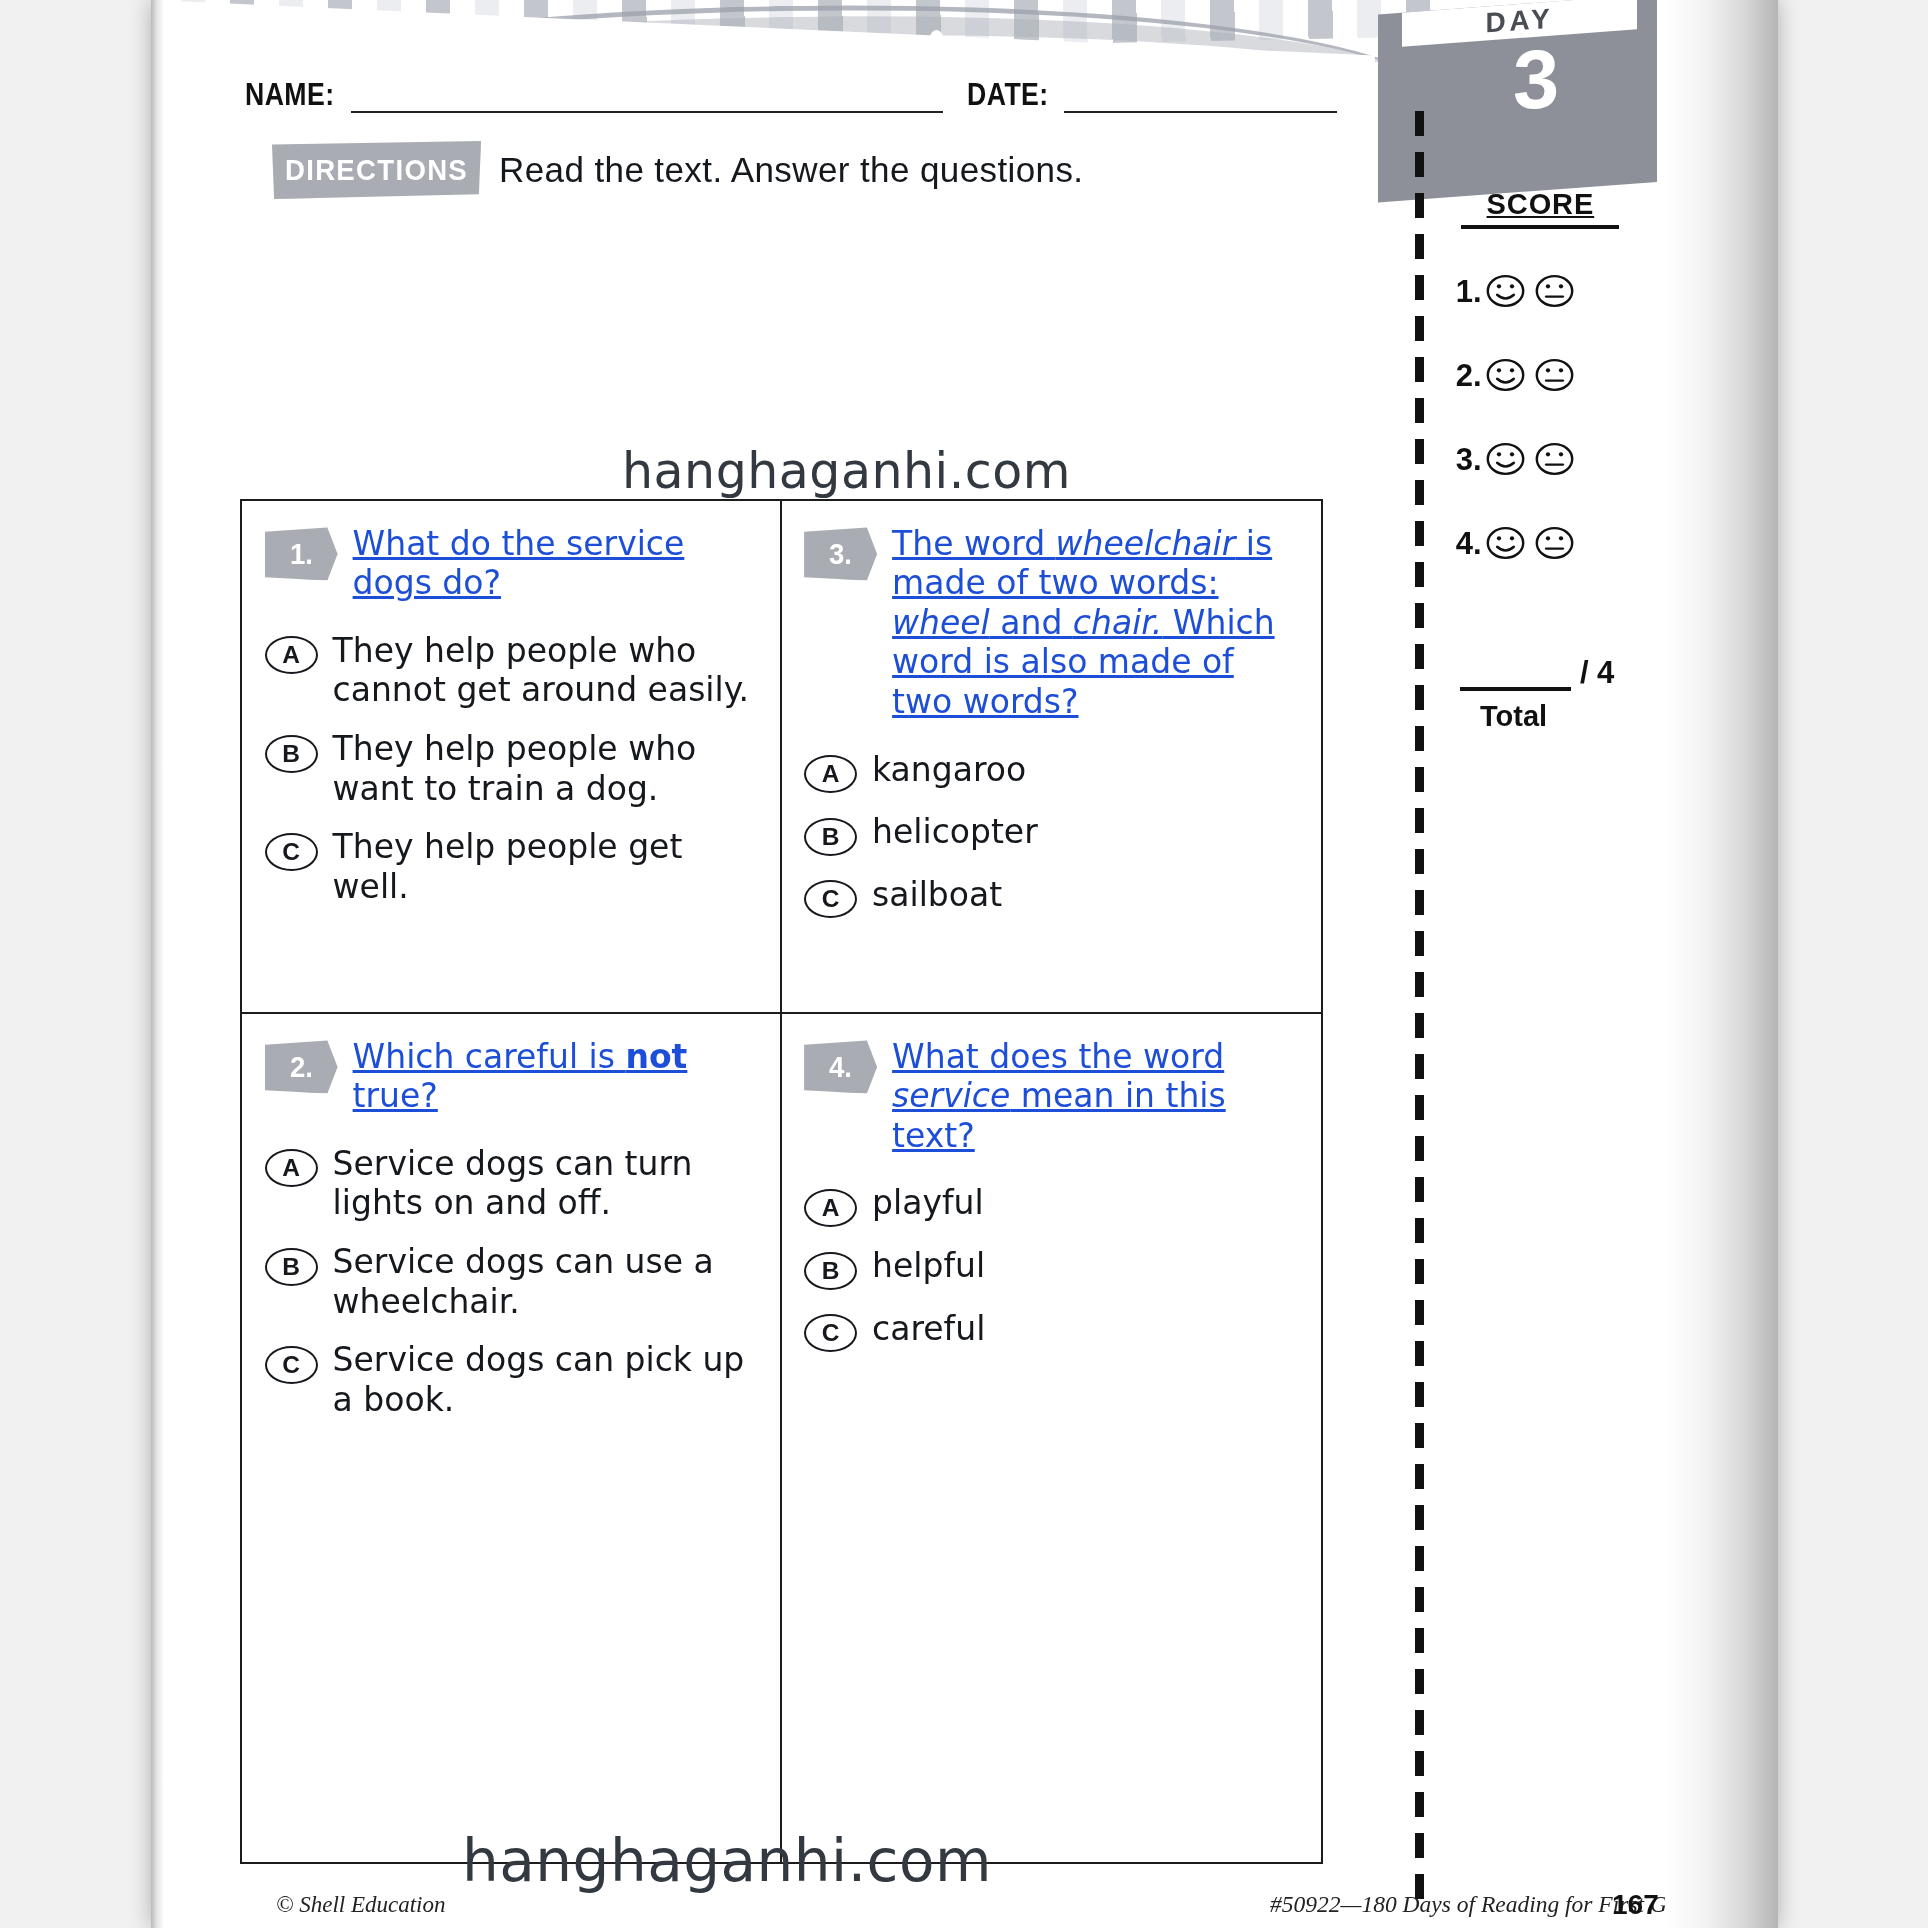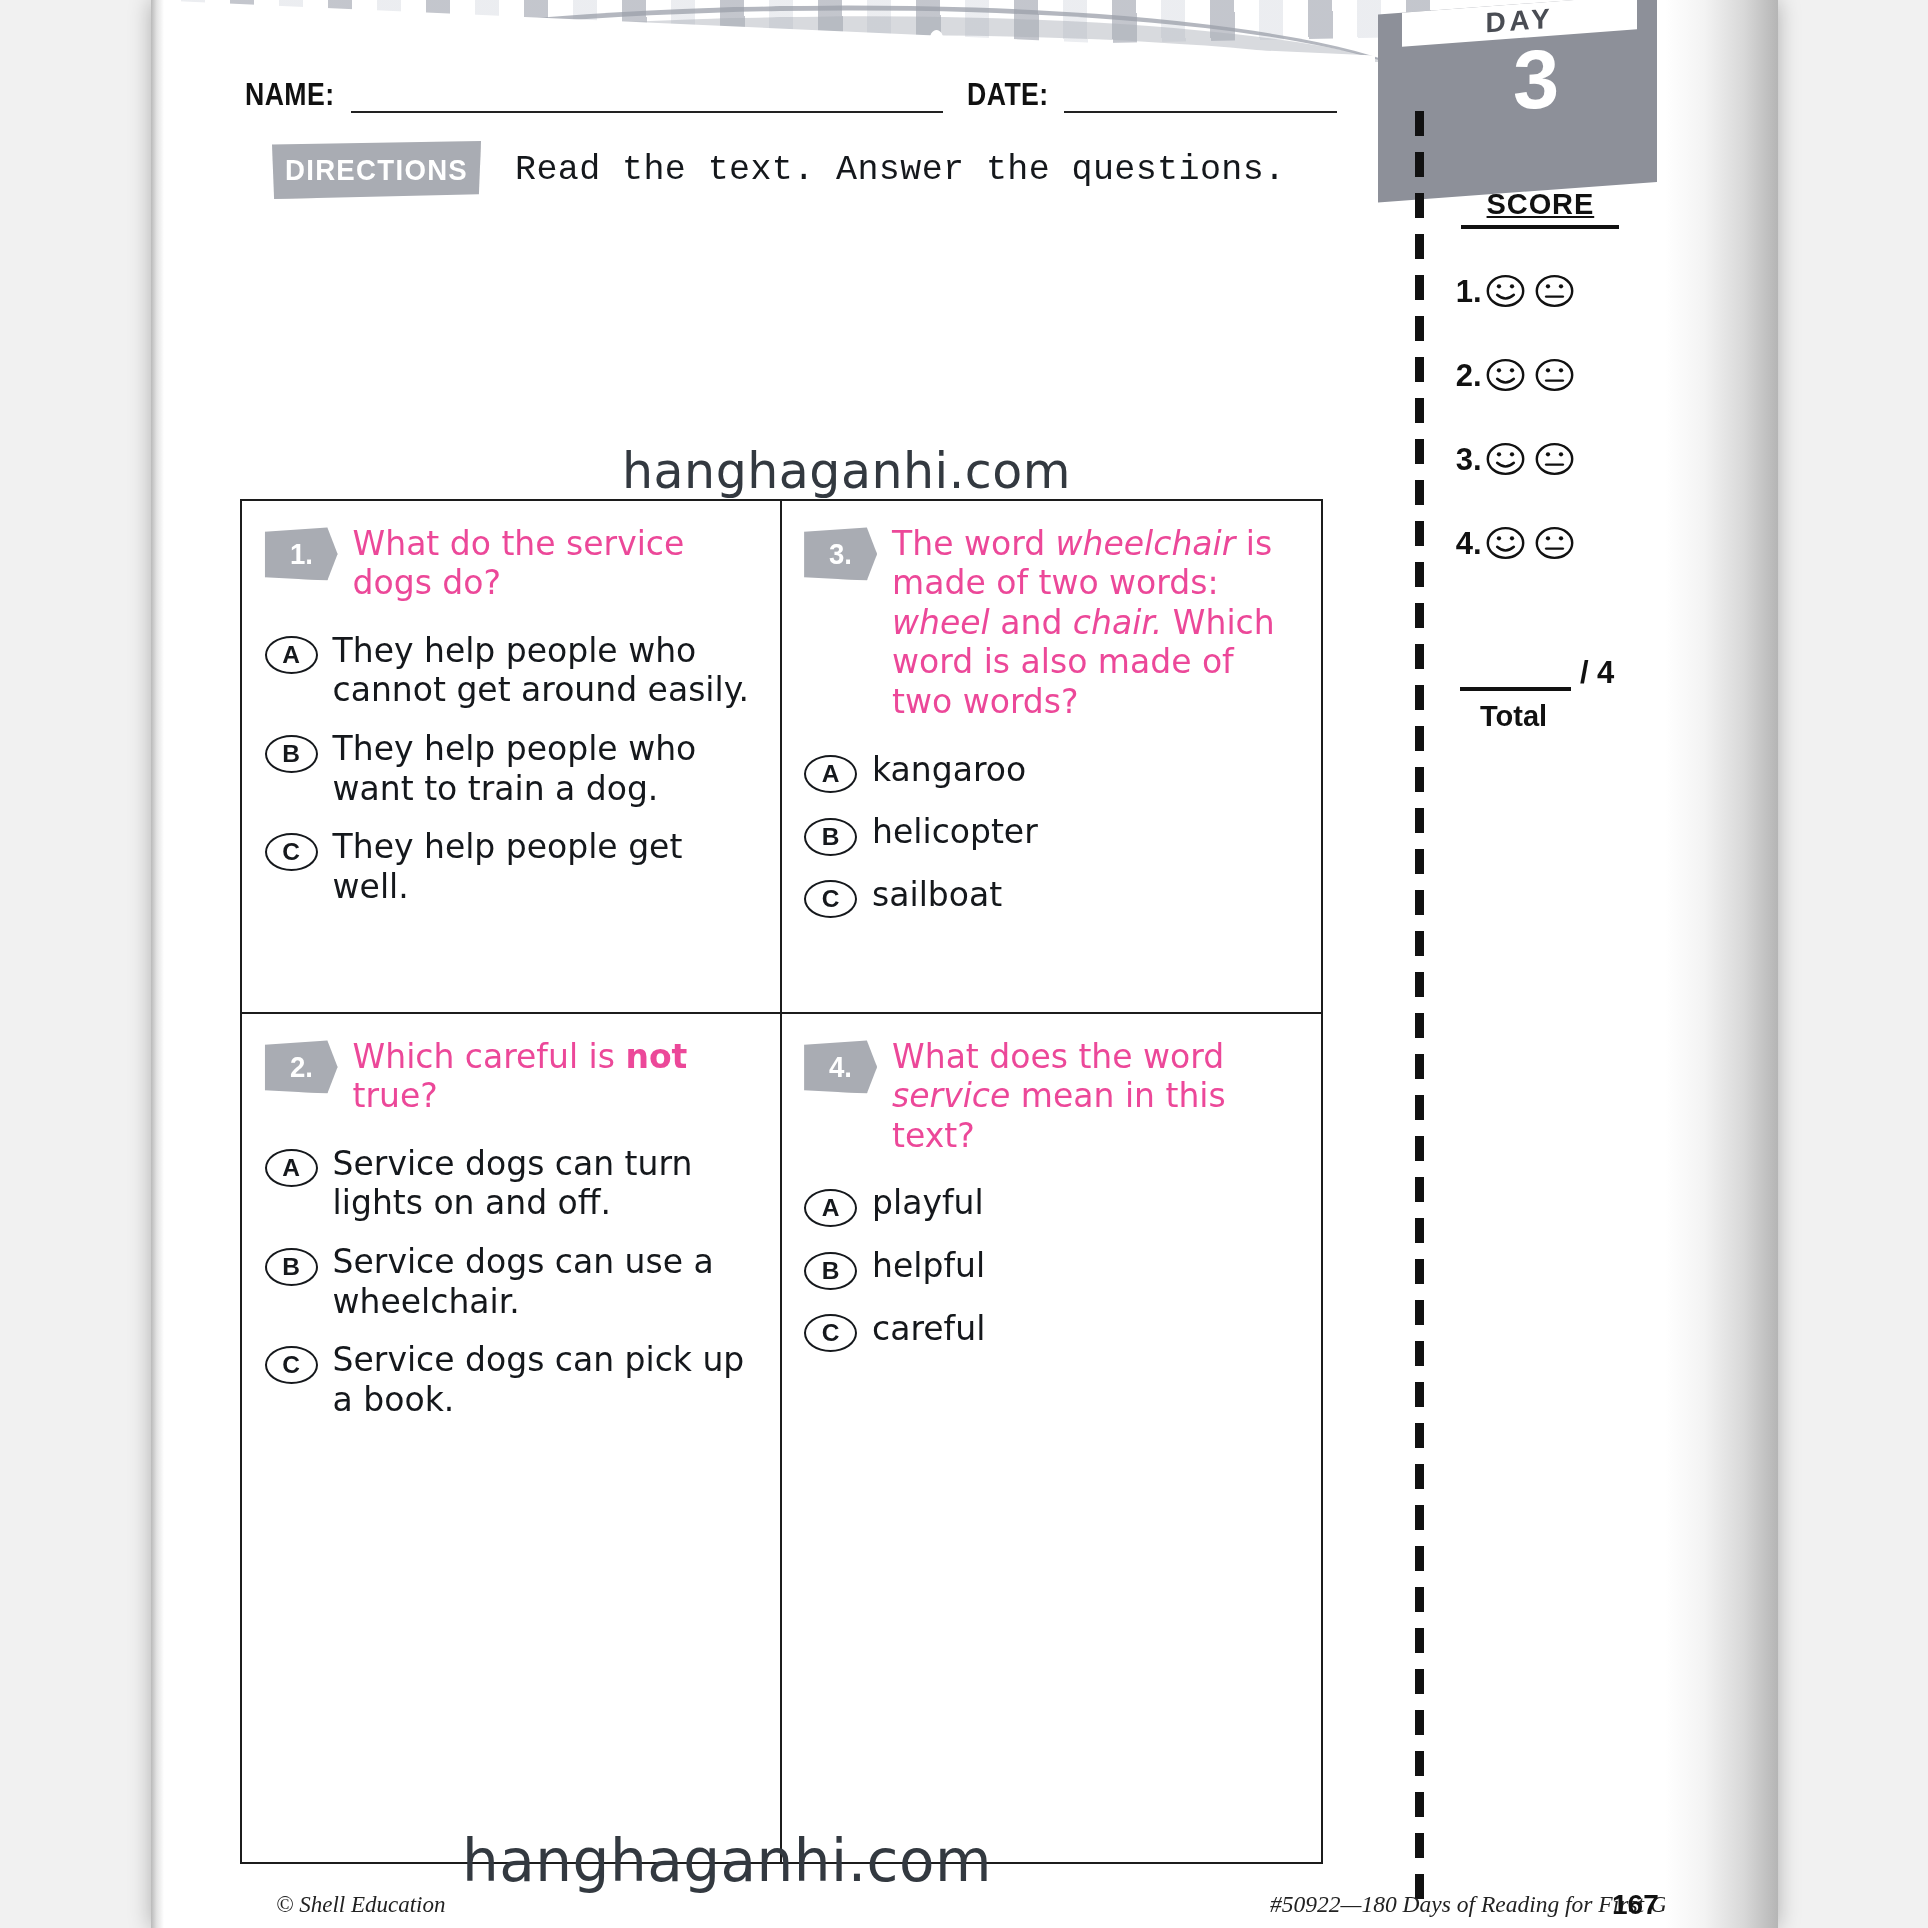--- a/index.html
+++ b/index.html
@@ -121,22 +121,22 @@
     width: 209px; height: 58px; background: #a9acb3;
     display: flex; align-items: center; justify-content: center;
     clip-path: polygon(0 6%, 100% 0, 99% 92%, 1% 100%);
     box-shadow: 1.9px 2.8px 4.7px rgba(0,0,0,.22);
   }
   .dir-badge span {
     color: #ffffff; font-weight: 800; font-size: 30px; letter-spacing: 1.4px;
     transform: scaleX(.92);
   }
   .dir-text {
-    margin-left: 34px; font-size: 35px; color: #15181c;
-    font-family: Liberation Mono, monospace; letter-spacing: 0.4px;
+    margin-left: 18px; font-size: 35px; color: #15181c;
+    font-family: Liberation Sans, sans-serif; letter-spacing: 0.4px;
   }
 
   
   .passage {
     position: absolute; left: 89px; top: 268px;
     width: 1083px; min-height: 160px;
     border: 6.6px dotted #3a3a3a;
     border-radius: 15px;
     padding: 21px 26px 19px 28px;
     z-index: 12;
@@ -175,21 +175,21 @@
   .q-num {
     flex: 0 0 auto; width: 73px; height: 53px; margin-top: 3.8px; margin-right: 15px;
     background: #a9acb3;
     clip-path: polygon(0 8%, 86% 0, 100% 50%, 86% 100%, 0 94%);
     display: flex; align-items: center; justify-content: center;
     box-shadow: 1.9px 2.8px 4.7px rgba(0,0,0,.22);
   }
   .q-num span { color: #fff; font-weight: 800; font-size: 30px; transform: scaleX(.92); }
   .q-text {
     font-family: "DejaVu Sans", sans-serif;
-    font-size: 33px; line-height: 1.2; color: #ec4899;
+    font-size: 33px; line-height: 1.2; color: #1d4ed8; text-decoration: underline;
   }
   .q-text i { font-style: italic; }
   .q-text b { font-weight: 700; }
 
   .choices { margin-top: 28px; }
   .choice { display: flex; align-items: flex-start; margin-bottom: 19px; }
   .choice-letter {
     flex: 0 0 auto;
     width: 53px; height: 38px; margin-right: 15px; margin-top: 5.6px;
     border: 2.8px solid #15181c; border-radius: 50%;

